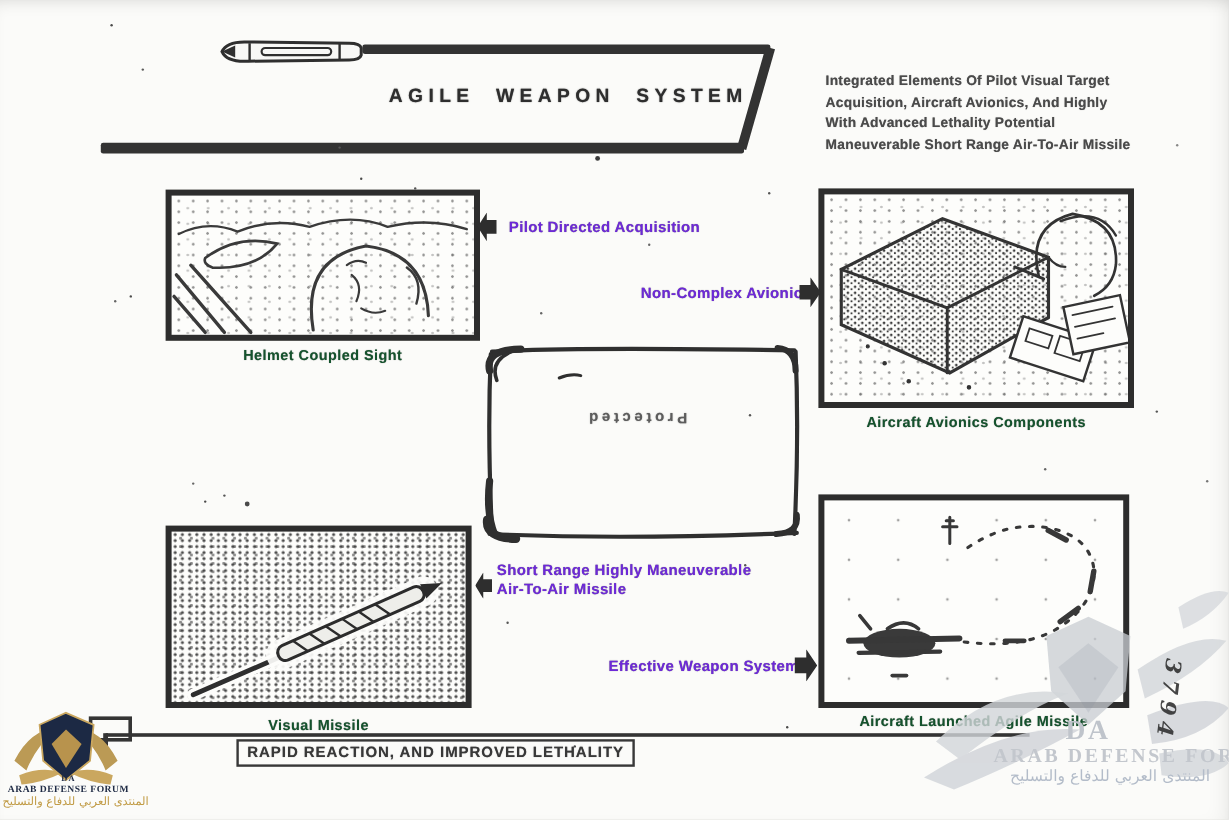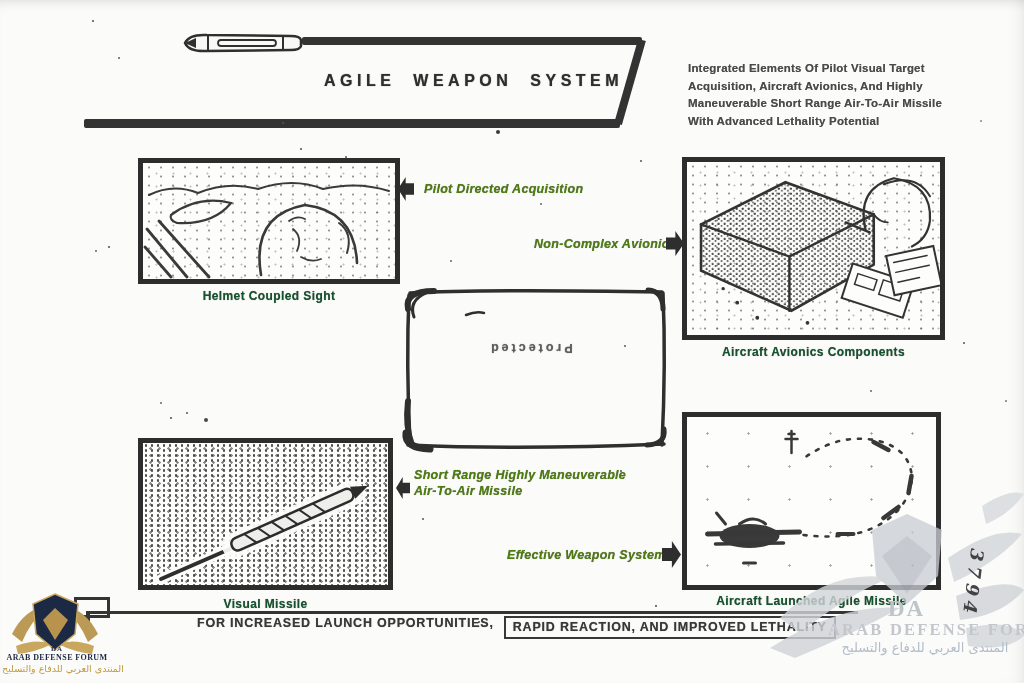--- a/index.html
+++ b/index.html
@@ -19,22 +19,22 @@
                                   radial-gradient(circle, rgba(60,60,60,.3) .8px, transparent 1.3px);
                  background-size:12px 9px, 17px 13px;background-position:0 0,5px 4px;}
   .speckle-dense{background-image:radial-gradient(circle, rgba(45,45,45,.85) 1px, transparent 1.5px),
                                    radial-gradient(circle, rgba(45,45,45,.55) 1px, transparent 1.5px);
                  background-size:6px 5px, 9px 7px;background-position:0 0,3px 2px;}
   .speckle-sparse{background-image:radial-gradient(circle, rgba(70,70,70,.5) .9px, transparent 1.4px);
                   background-size:41px 33px;}
   .caption{font-weight:bold;font-size:12px;letter-spacing:.4px;color:#14532d;text-align:center;
            text-shadow:0 0 .8px rgba(62,62,62,.65);white-space:nowrap;}
   
-  .callout{font-weight:bold;font-size:12.5px;letter-spacing:.3px;color:#4d7c0f;
-           text-shadow:0 0 .7px rgba(60,60,60,.7);white-space:nowrap;line-height:15.5px;font-style:italic;}
+  .callout{font-weight:bold;font-size:12.5px;letter-spacing:.3px;color:#6d28d9;
+           text-shadow:0 0 .7px rgba(60,60,60,.7);white-space:nowrap;line-height:15.5px;}
   .arrow{background:#2e2e2e;}
   .arrow-left{clip-path:polygon(0 50%, 48% 0, 48% 26%, 100% 26%, 100% 74%, 48% 74%, 48% 100%);}
   .arrow-right{clip-path:polygon(100% 50%, 52% 0, 52% 26%, 0 26%, 0 74%, 52% 74%, 52% 100%);}
   
   .ghost{transform:rotate(180deg);font-size:12.5px;font-weight:600;letter-spacing:3px;color:#5d5d5d;
          text-shadow:0 0 1px rgba(120,120,120,.8);}
   
   .footer-text{display:flex;gap:10px;align-items:flex-start;font-weight:bold;font-size:12.5px;
                letter-spacing:.8px;color:#383838;text-shadow:0 0 .7px rgba(56,56,56,.7);white-space:nowrap;}
   .footer-boxed{border:2.5px solid #383838;padding:2px 7px 3px;}
@@ -72,22 +72,22 @@
     <rect x="302" y="37" width="340" height="8" rx="2" fill="#333"></rect>
     <path d="M642,40 L618,124" stroke="#333" stroke-width="8"></path>
     <rect x="84" y="119" width="536" height="9" rx="2" fill="#333"></rect>
   </svg>
 
   <div class="abs title" style="left:324px;top:72px;">AGILE WEAPON SYSTEM</div>
 
   <div class="abs" style="left:688px;top:60px;">
     <div class="desc">Integrated Elements Of Pilot Visual Target</div>
     <div class="desc">Acquisition, Aircraft Avionics, And Highly</div>
+    <div class="desc">With Advanced Lethality Potential</div>
     <div class="desc">Maneuverable Short Range Air-To-Air Missile</div>
-    <div class="desc">With Advanced Lethality Potential</div>
   </div>
 
   <div class="abs panel speckle-light" style="left:138px;top:158px;width:262px;height:126px;">
     <svg viewBox="0 0 252 116">
       <g fill="none" stroke="#3a3a3a" stroke-linecap="round">
         <path d="M6,32 Q30,20 55,30 Q85,18 115,26 Q150,14 180,26 Q215,18 246,28" stroke-width="2"></path>
         <path d="M28,52 Q55,32 88,40 Q70,62 34,60 Q26,57 28,52 Z" stroke-width="2.2"></path>
         <path d="M118,112 Q108,52 162,42 Q212,48 214,100" stroke-width="2.6"></path>
         <path d="M150,66 q10,8 4,22" stroke-width="1.8"></path>
         <path d="M146,58 q8,-6 16,-2" stroke-width="1.8"></path>
@@ -198,21 +198,20 @@
         <path d="M104,14 v22 M98,22 h12 M101,17 h6" stroke-width="2.5"></path>
       </g>
     </svg>
   </div>
   <div class="abs caption" style="left:682px;top:594px;width:259px;">Aircraft Launched Agile Missile</div>
 
   <div class="abs" style="left:74px;top:597px;width:30px;height:15px;border:3px solid #343434;"></div>
   <div class="abs" style="left:86px;top:611px;width:4px;height:17px;background:#343434;"></div>
   <div class="abs" style="left:88px;top:611px;width:770px;height:3px;background:#343434;"></div>
   <div class="abs footer-text" style="left:197px;top:616px;">
-    <span>FOR INCREASED LAUNCH OPPORTUNITIES,</span>
     <span class="footer-boxed">RAPID REACTION, AND IMPROVED LETHALITY</span>
   </div>
 
   <div class="abs" style="left:770px;top:478px;width:254px;height:200px;pointer-events:none;">
     <svg width="254" height="200">
       <g opacity="0.8">
         <path d="M10,140 Q60,90 120,100 Q80,115 30,155 Z" fill="#d3d6da"></path>
         <path d="M0,170 Q70,125 130,130 Q85,155 25,180 Z" fill="#d0d3d8"></path>
         <path d="M178,80 Q224,48 252,56 Q228,84 184,104 Z" fill="#d3d6da"></path>
         <path d="M186,118 Q238,98 254,112 Q232,138 190,142 Z" fill="#d0d3d8"></path>

